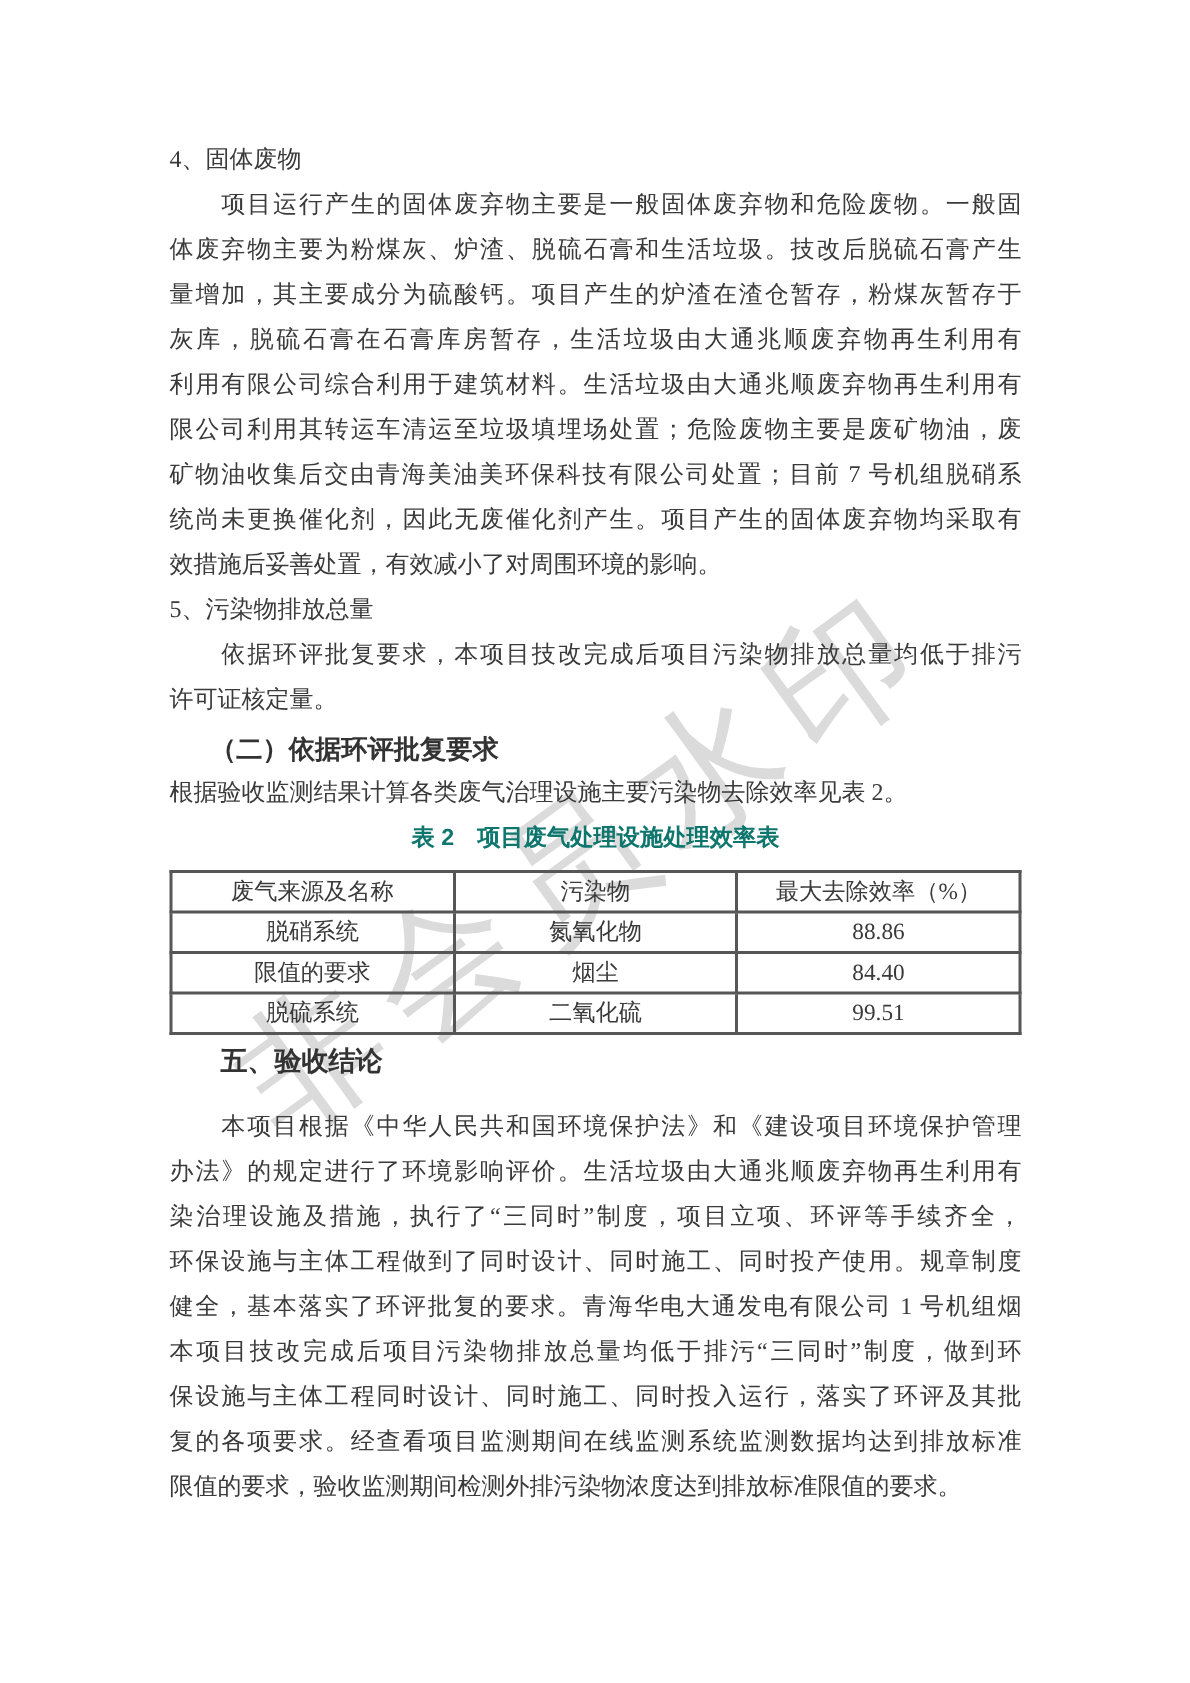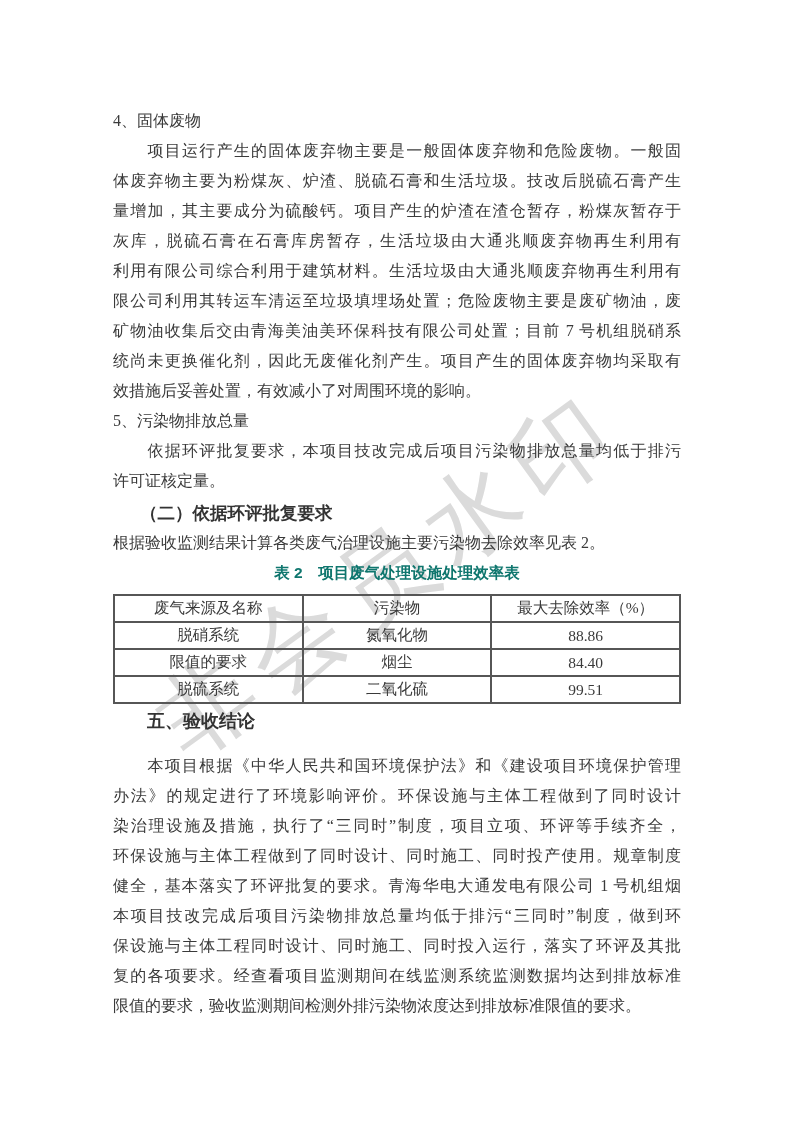--- a/index.html
+++ b/index.html
@@ -25,21 +25,21 @@
     font-size: 95px;
     letter-spacing: 14px;
     color: #dbdbdb;
     white-space: nowrap;
     z-index: 0;
     user-select: none;
   }
   .content {
     position: absolute;
     left: 113px;
-    top: 106px;
+    top: 92px;
     width: 568px;
     z-index: 1;
   }
   .line {
     line-height: 30px;
     font-size: 16px;
     text-align: justify;
     text-align-last: justify;
   }
   .line.last {
@@ -150,21 +150,21 @@
           <td>二氧化硫</td>
           <td>99.51</td>
         </tr>
       </tbody>
     </table>
 
     <div class="bold-heading h-main">五、验收结论</div>
 
     <div class="para">
         <div class="line">　　本项目根据《中华人民共和国环境保护法》和《建设项目环境保护管理</div>
-        <div class="line">办法》的规定进行了环境影响评价。环保设施与主体工程做到了同时设计</div>
+        <div class="line">办法》的规定进行了环境影响评价。生活垃圾由大通兆顺废弃物再生利用有</div>
         <div class="line">染治理设施及措施，执行了“三同时”制度，项目立项、环评等手续齐全，</div>
         <div class="line">环保设施与主体工程做到了同时设计、同时施工、同时投产使用。规章制度</div>
         <div class="line">健全，基本落实了环评批复的要求。青海华电大通发电有限公司 1 号机组烟</div>
         <div class="line">本项目技改完成后项目污染物排放总量均低于排污“三同时”制度，做到环</div>
         <div class="line">保设施与主体工程同时设计、同时施工、同时投入运行，落实了环评及其批</div>
         <div class="line">复的各项要求。经查看项目监测期间在线监测系统监测数据均达到排放标准</div>
         <div class="line last">限值的要求，验收监测期间检测外排污染物浓度达到排放标准限值的要求。</div>
       </div>
 
   </div>

